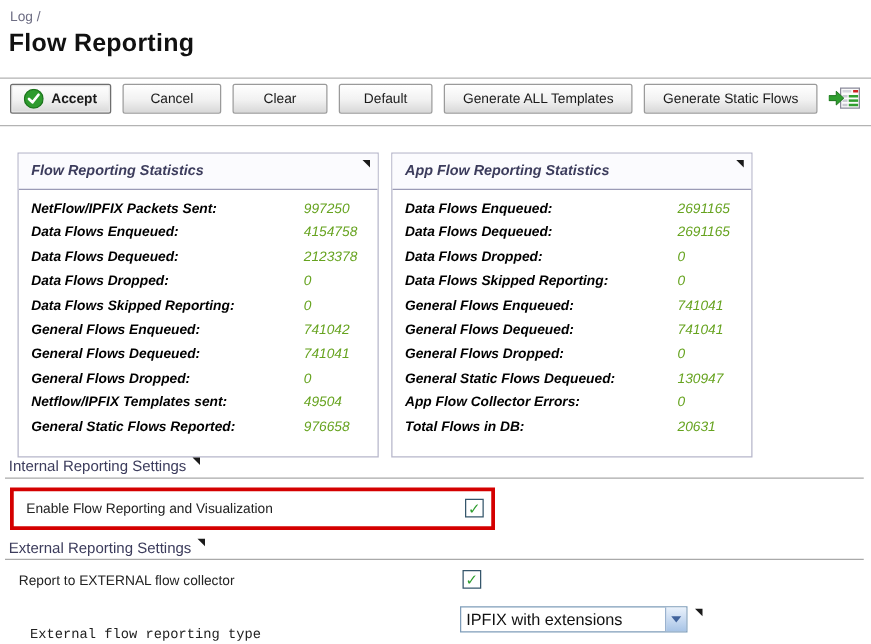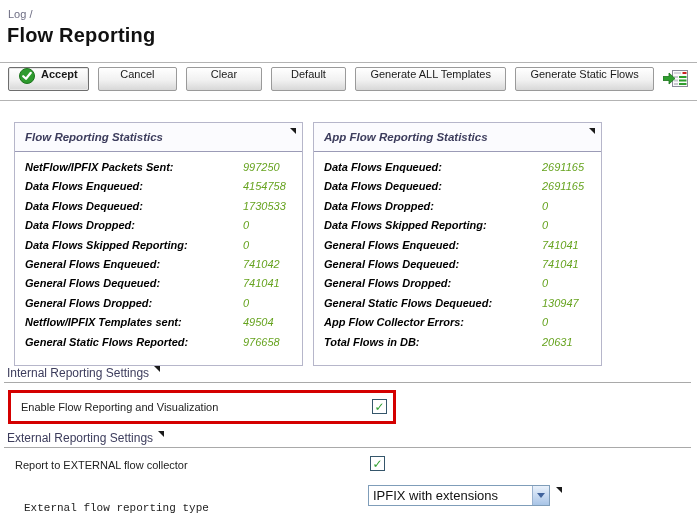--- a/index.html
+++ b/index.html
@@ -20,21 +20,21 @@
     position:absolute; left:0; top:62px; width:697px; height:39px;
     border-top:1px solid #b3b3b3; border-bottom:1px solid #b3b3b3;
     padding:4px 8px 0 8px; display:flex; align-items:flex-start;
   }
   .btn {
     height:24px; margin-right:9px; padding:0 12px;
     border:1px solid #9a9a9a; border-radius:2px;
     background:linear-gradient(#ffffff, #f1f1f1 55%, #d8d8d8);
     font-family:"Liberation Sans","DejaVu Sans",sans-serif;
     font-size:11px; color:#1a1a1a; text-align:center;
-    display:flex; align-items:flex-start; justify-content:center; cursor:pointer;
+    display:flex; align-items:center; justify-content:center; cursor:pointer;
   }
   .btn-accept { font-weight:bold; border:1px solid #6e6e6e; box-shadow:0 0 0 1px #e7e7e7 inset; padding:0 10px; }
   .btn-accept .acc-icon { margin-right:6px; display:inline-flex; }
   .btn-cancel  { width:80px; }
   .btn-clear   { width:76px; }
   .btn-default { width:76px; }
   .btn-genall  { width:152px; }
   .btn-genstat { width:140px; }
   .toolbar-right-icon { margin-left:auto; margin-top:2px; cursor:pointer; }
 
@@ -151,21 +151,21 @@
 
   <div class="panels">
     <div class="panel">
       <div class="panel-header">
         <span>Flow Reporting Statistics</span>
         <span class="marker marker-abs"></span>
       </div>
       <div class="panel-body">
           <div class="stat-row"><span class="stat-label">NetFlow/IPFIX Packets Sent:</span><span class="stat-value">997250</span></div>
           <div class="stat-row"><span class="stat-label">Data Flows Enqueued:</span><span class="stat-value">4154758</span></div>
-          <div class="stat-row"><span class="stat-label">Data Flows Dequeued:</span><span class="stat-value">1730533</span></div>
+          <div class="stat-row"><span class="stat-label">Data Flows Dequeued:</span><span class="stat-value">2123378</span></div>
           <div class="stat-row"><span class="stat-label">Data Flows Dropped:</span><span class="stat-value">0</span></div>
           <div class="stat-row"><span class="stat-label">Data Flows Skipped Reporting:</span><span class="stat-value">0</span></div>
           <div class="stat-row"><span class="stat-label">General Flows Enqueued:</span><span class="stat-value">741042</span></div>
           <div class="stat-row"><span class="stat-label">General Flows Dequeued:</span><span class="stat-value">741041</span></div>
           <div class="stat-row"><span class="stat-label">General Flows Dropped:</span><span class="stat-value">0</span></div>
           <div class="stat-row"><span class="stat-label">Netflow/IPFIX Templates sent:</span><span class="stat-value">49504</span></div>
           <div class="stat-row"><span class="stat-label">General Static Flows Reported:</span><span class="stat-value">976658</span></div>
         </div>
     </div>
     <div class="panel">

